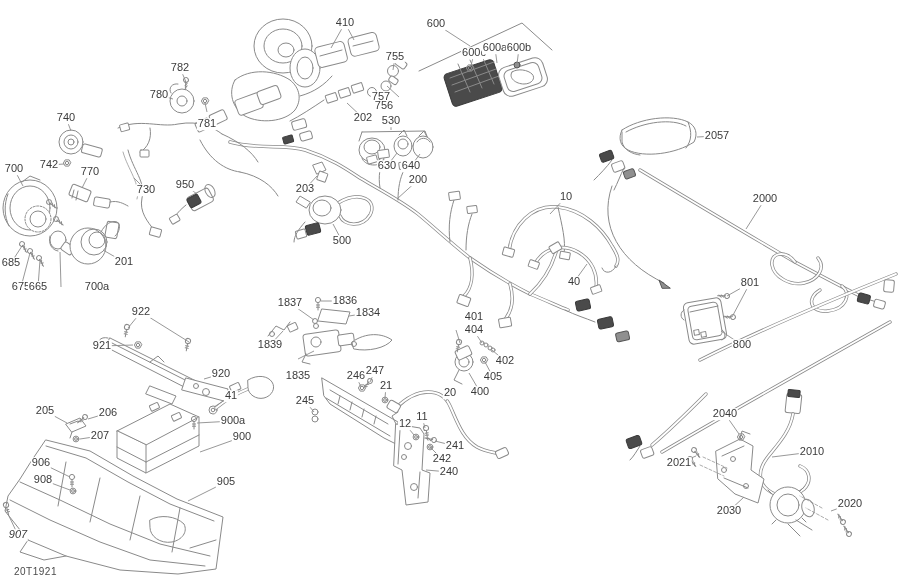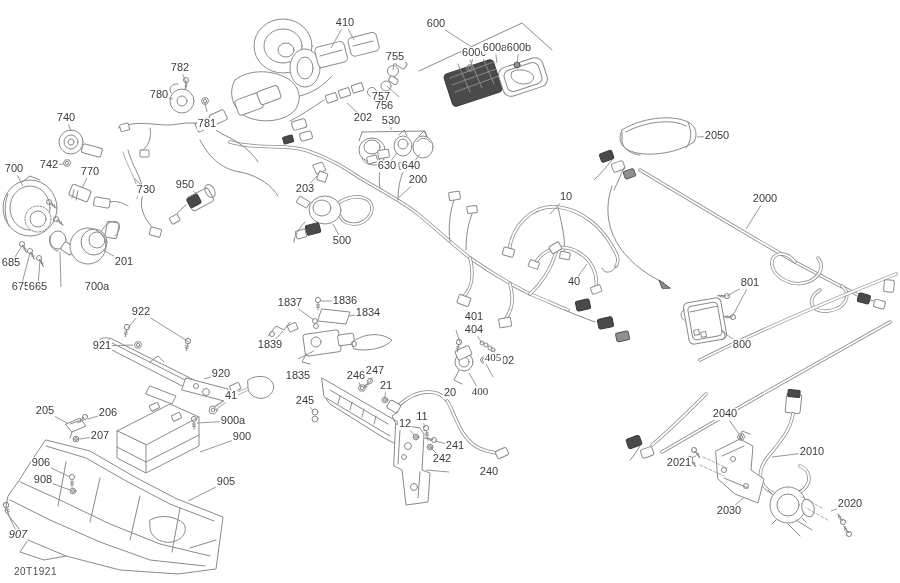--- a/index.html
+++ b/index.html
@@ -539,21 +539,21 @@
       <div class="callout" style="left: 495px; top: 48px;">600a</div>
       <div class="callout" style="left: 519px; top: 48px;">600b</div>
       <div class="callout" style="left: 395px; top: 57px;">755</div>
       <div class="callout" style="left: 159px; top: 95px;">780</div>
       <div class="callout" style="left: 207px; top: 112px; margin-top: 12px;">781</div>
       <div class="callout" style="left: 381px; top: 97px;">757</div>
       <div class="callout" style="left: 384px; top: 106px;">756</div>
       <div class="callout" style="left: 363px; top: 118px;">202</div>
       <div class="callout" style="left: 391px; top: 121px;">530</div>
       <div class="callout" style="left: 66px; top: 118px;">740</div>
-      <div class="callout" style="left: 717px; top: 136px;">2050</div>
+      <div class="callout" style="left: 717px; top: 136px;">2057</div>
       <div class="callout" style="left: 387px; top: 166px;">630</div>
       <div class="callout" style="left: 411px; top: 166px;">640</div>
       <div class="callout" style="left: 49px; top: 165px;">742</div>
       <div class="callout" style="left: 14px; top: 169px;">700</div>
       <div class="callout" style="left: 90px; top: 172px;">770</div>
       <div class="callout" style="left: 305px; top: 189px;">203</div>
       <div class="callout" style="left: 418px; top: 180px;">200</div>
       <div class="callout" style="left: 185px; top: 185px;">950</div>
       <div class="callout" style="left: 146px; top: 190px;">730</div>
       <div class="callout" style="left: 566px; top: 197px;">10</div>
@@ -573,40 +573,40 @@
       <div class="callout" style="left: 456px; top: 330px; margin-left: 18px;">404</div>
       <div class="callout" style="left: 474px; top: 317px;">401</div>
       <div class="callout" style="left: 102px; top: 346px;">921</div>
       <div class="callout" style="left: 270px; top: 345px;">1839</div>
       <div class="callout" style="left: 742px; top: 345px;">800</div>
       <div class="callout" style="left: 298px; top: 376px;">1835</div>
       <div class="callout" style="left: 505px; top: 361px;">402</div>
       <div class="callout" style="left: 221px; top: 374px;">920</div>
       <div class="callout" style="left: 356px; top: 376px;">246</div>
       <div class="callout" style="left: 375px; top: 371px;">247</div>
-      <div class="callout" style="left: 493px; top: 358px; font-family: Liberation Serif, serif;">405</div>
+      <div class="callout" style="left: 493px; top: 377px;">405</div>
       <div class="callout" style="left: 386px; top: 386px;">21</div>
-      <div class="callout" style="left: 480px; top: 392px; font-family: Liberation Serif, serif;">400</div>
+      <div class="callout" style="left: 480px; top: 392px;">400</div>
       <div class="callout" style="left: 450px; top: 393px;">20</div>
       <div class="callout" style="left: 231px; top: 396px;">41</div>
       <div class="callout" style="left: 305px; top: 401px;">245</div>
       <div class="callout" style="left: 45px; top: 411px;">205</div>
       <div class="callout" style="left: 108px; top: 413px;">206</div>
       <div class="callout" style="left: 725px; top: 414px;">2040</div>
       <div class="callout" style="left: 422px; top: 417px;">11</div>
       <div class="callout" style="left: 233px; top: 421px;">900a</div>
       <div class="callout" style="left: 405px; top: 424px;">12</div>
       <div class="callout" style="left: 100px; top: 436px;">207</div>
       <div class="callout" style="left: 242px; top: 437px;">900</div>
       <div class="callout" style="left: 455px; top: 446px;">241</div>
       <div class="callout" style="left: 442px; top: 459px;">242</div>
       <div class="callout" style="left: 679px; top: 463px;">2021</div>
       <div class="callout" style="left: 812px; top: 452px;">2010</div>
       <div class="callout" style="left: 41px; top: 463px;">906</div>
-      <div class="callout" style="left: 449px; top: 472px; margin-left: 40px;">240</div>
+      <div class="callout" style="left: 449px; top: 472px;">240</div>
       <div class="callout" style="left: 43px; top: 480px;">908</div>
       <div class="callout" style="left: 226px; top: 482px;">905</div>
       <div class="callout" style="left: 850px; top: 504px;">2020</div>
       <div class="callout" style="left: 729px; top: 511px;">2030</div>
       <div class="callout" style="left: 18px; top: 535px; font-style: italic;">907</div>
     </div>
 <div class="watermark">20T1921</div>
 
 </div>
 

